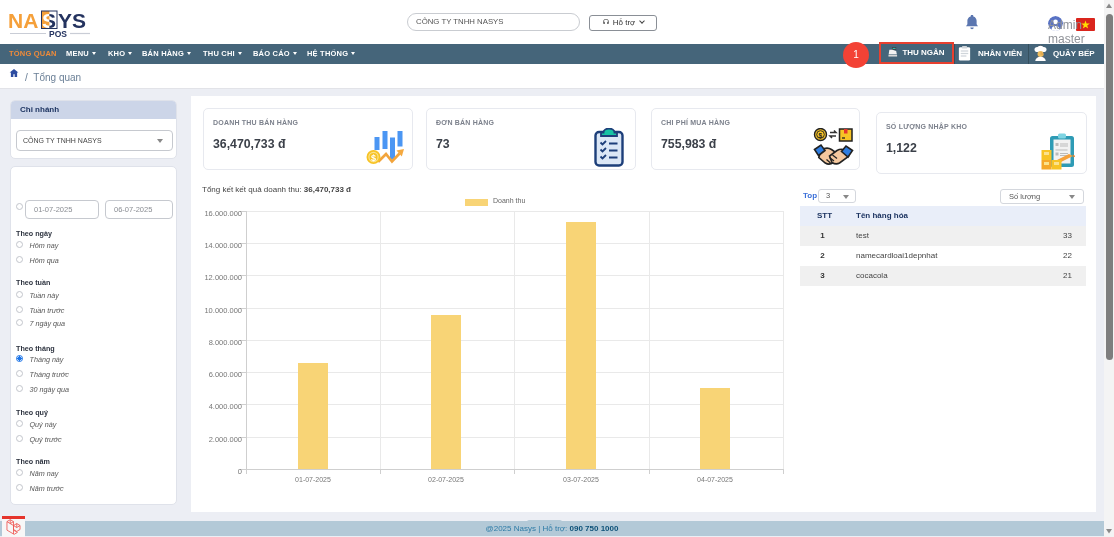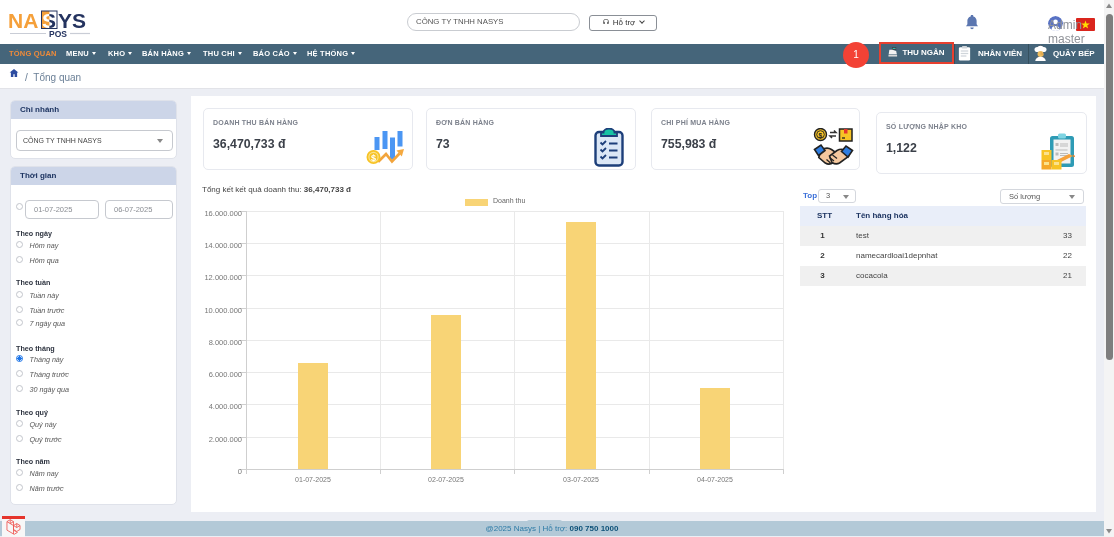--- a/index.html
+++ b/index.html
@@ -155,21 +155,20 @@
     </svg>
   <span style="position:absolute;left:25px;top:8px;">/&nbsp;&nbsp;Tổng quan</span>
 </div>
 
 <div class="card" style="left:10px; top:100px; width:167px; height:59px;">
   <div class="cardhd">Chi nhánh</div>
   <div id="selbranch">CÔNG TY TNHH NASYS<span class="caret" style="right:9px; top:8px;"></span></div>
 </div>
 
 <div class="card" style="left:10px; top:166px; width:167px; height:339px;">
-  <div class="cardhd">Thời gian</div>
   <div class="radio" style="left:4.5px; top:36px;"></div>
   <div class="dinp" style="left:14px; top:33px; width:74px;">01-07-2025</div>
   <div class="dinp" style="left:94px; top:33px; width:68px;">06-07-2025</div>
   <div class="grp" style="left:5px; top:61.5px;">Theo ngày</div>
   <div class="radio" style="left:4.5px; top:74px;"></div>
     <div class="opt" style="left:18.5px; top:74px;">Hôm nay</div>
   <div class="radio" style="left:4.5px; top:88.5px;"></div>
     <div class="opt" style="left:18.5px; top:88.5px;">Hôm qua</div>
   <div class="grp" style="left:5px; top:111px;">Theo tuần</div>
   <div class="radio" style="left:4.5px; top:123.5px;"></div>

